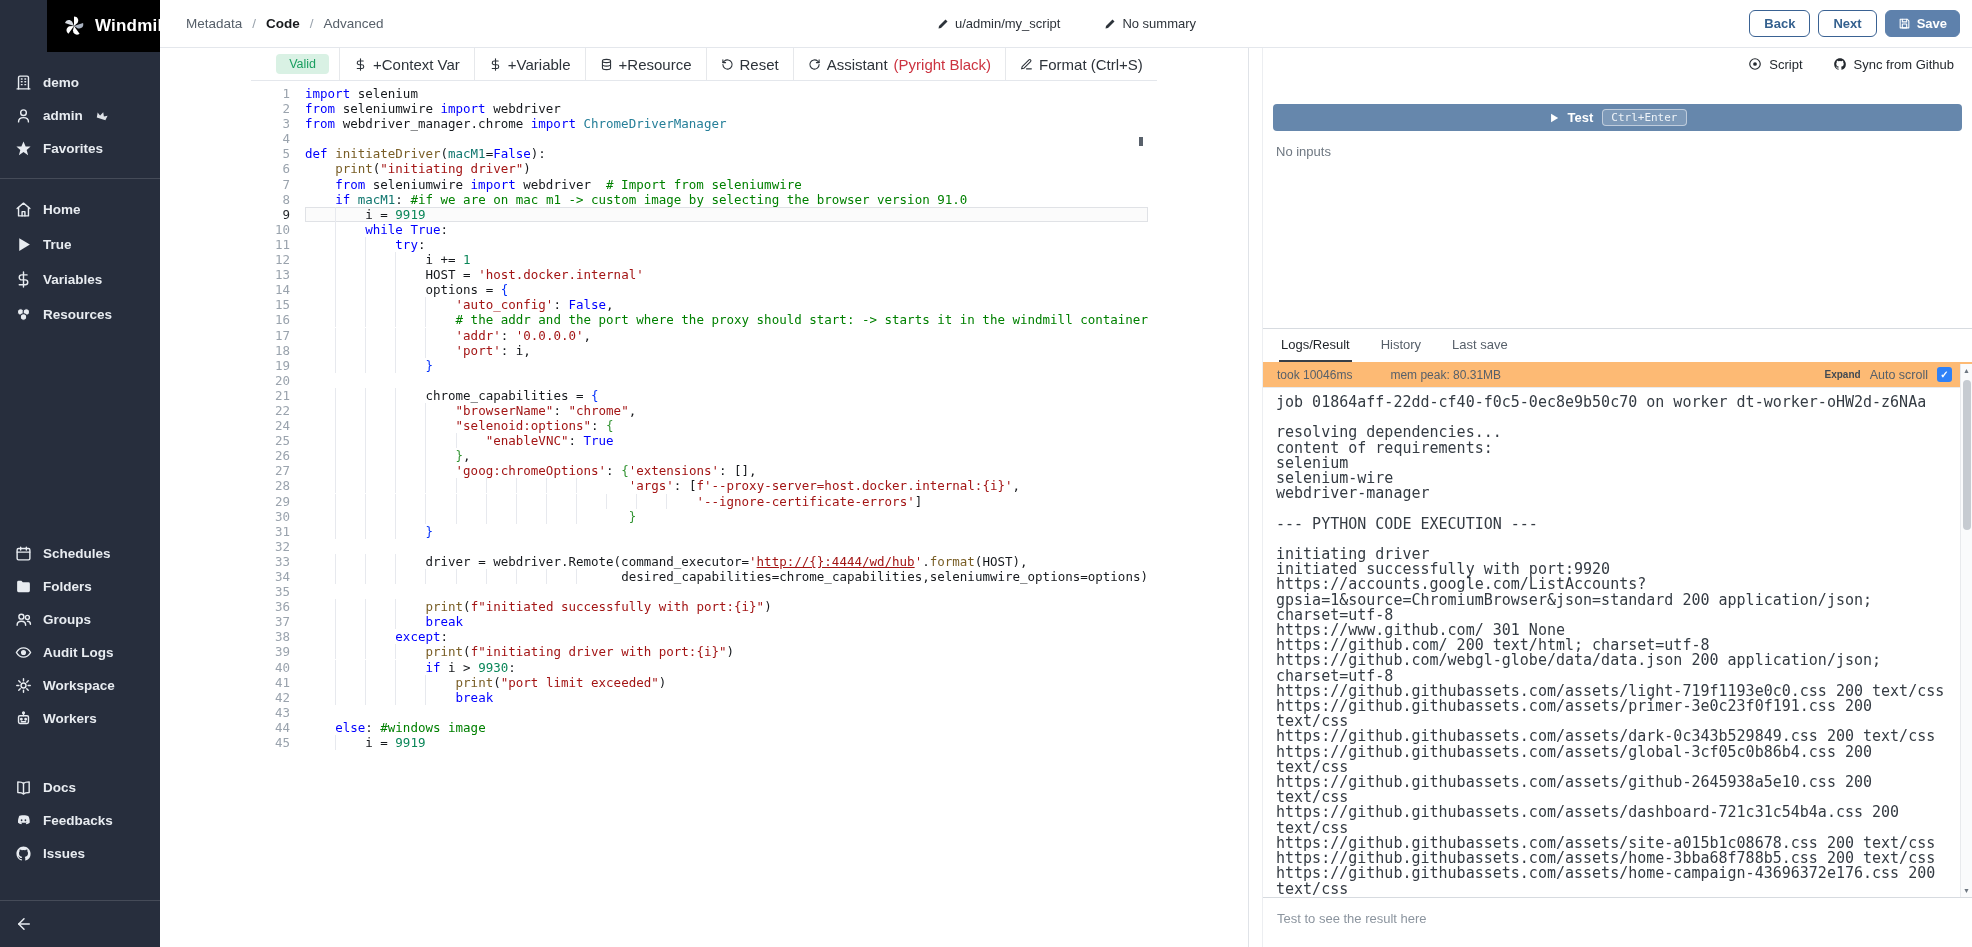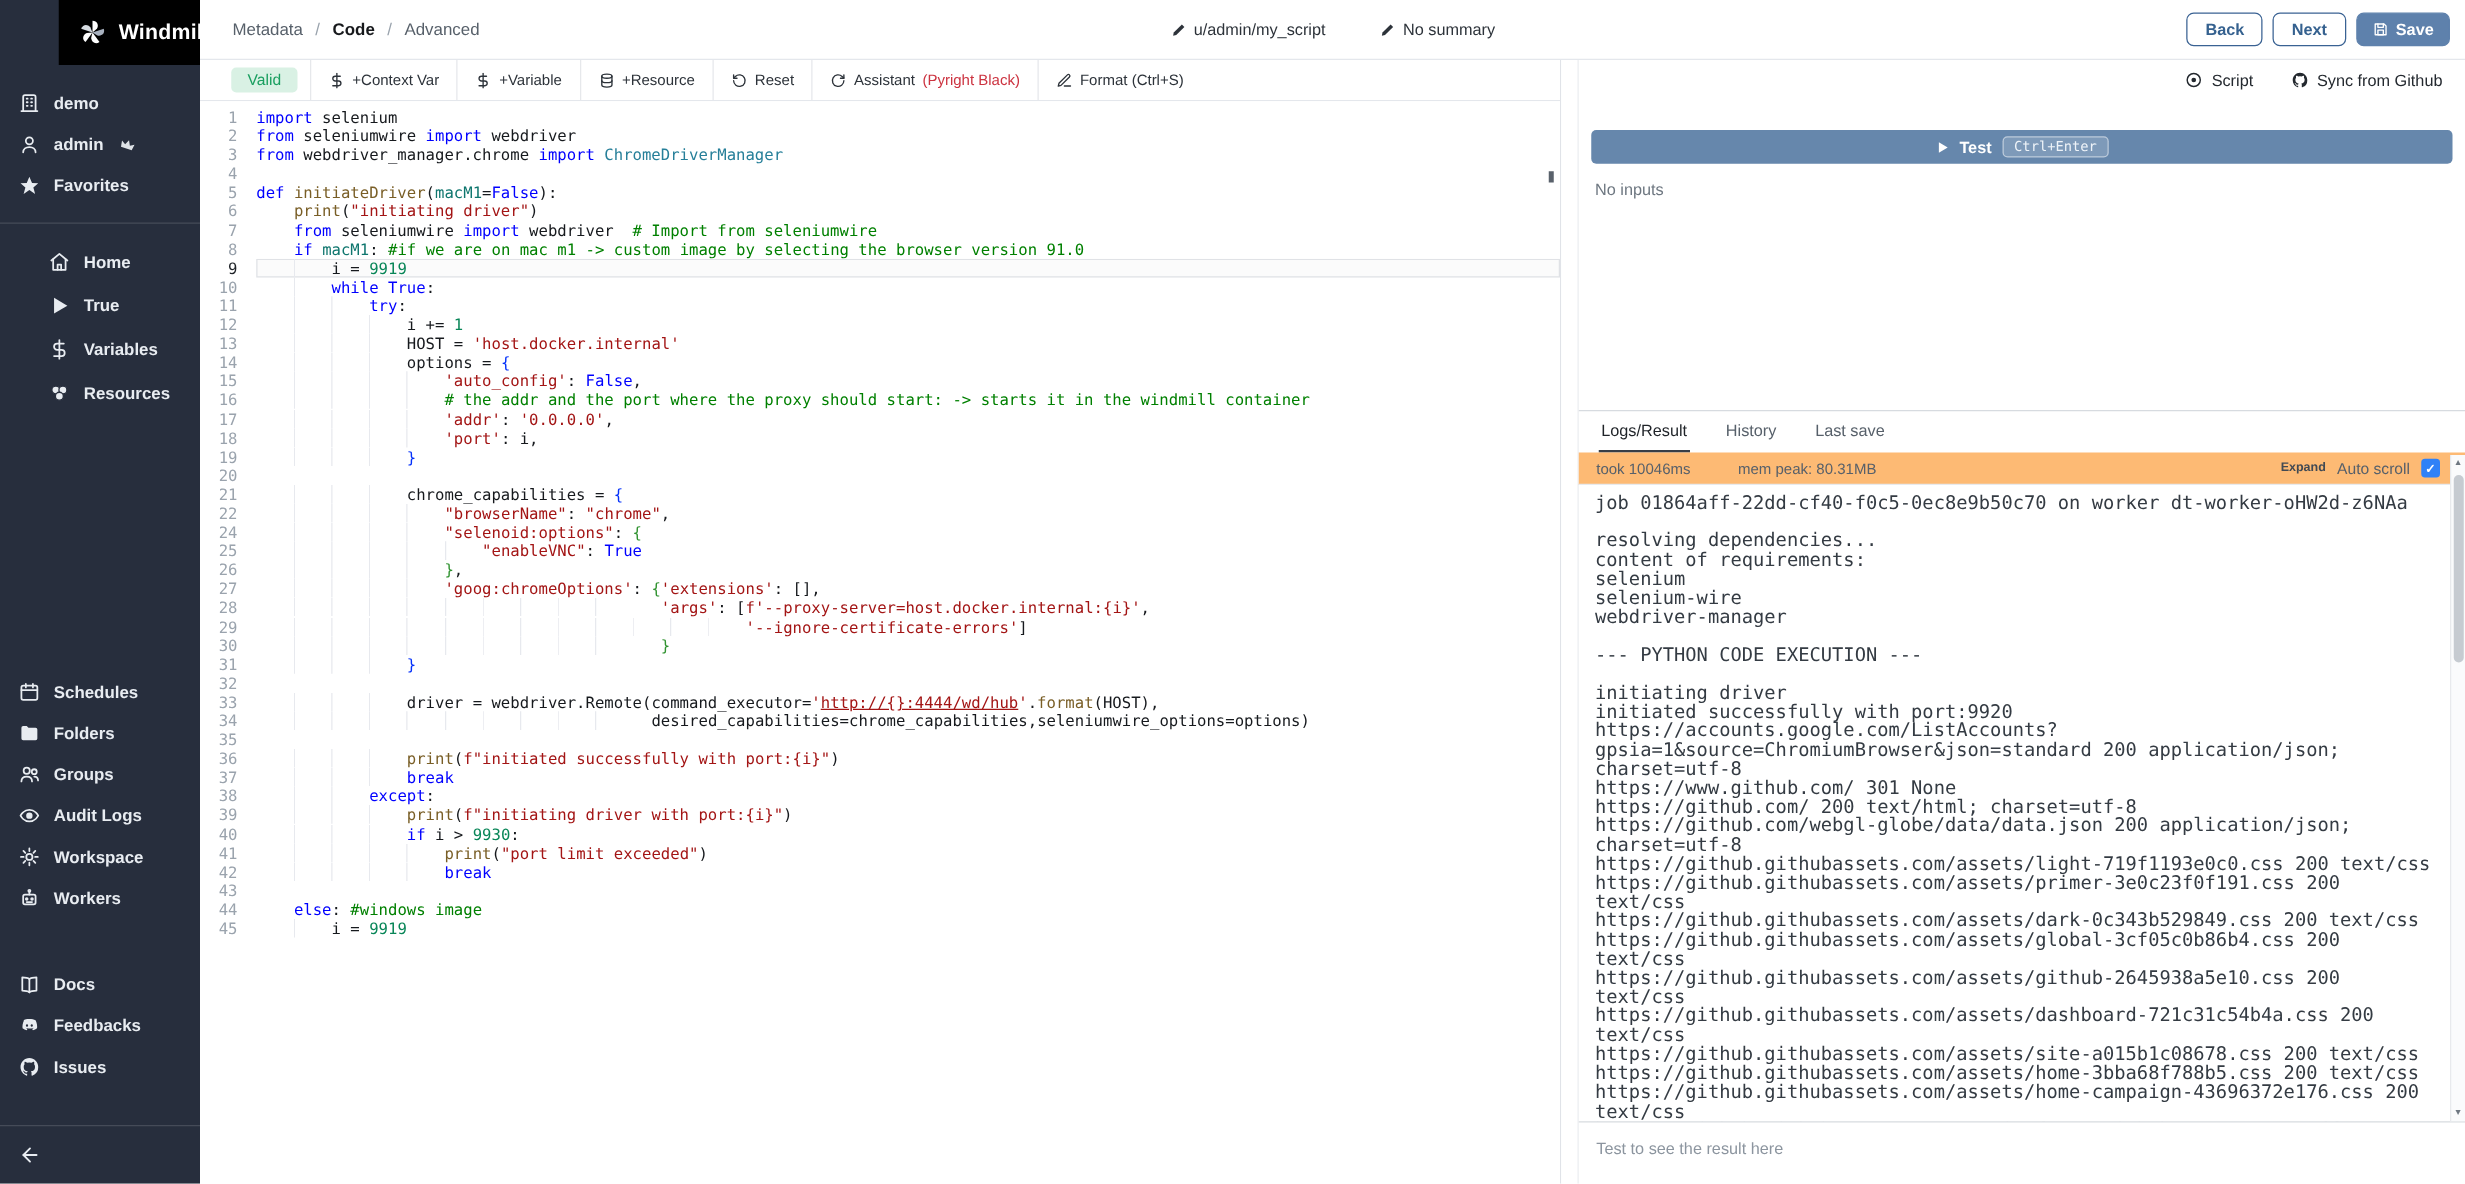--- a/index.html
+++ b/index.html
@@ -12,21 +12,21 @@
   .logo-row { height:52px; flex:none; background:#000000; display:flex; align-items:center; padding-left:15px; gap:9px; cursor:pointer;margin-left:47px; }
   .logo-row svg { width:24px; height:24px; }
   .logo-txt { font-size:17px; font-weight:bold; color:#fff; letter-spacing:.2px; }
   .side-top { padding-top:14px; }
   .side-item { height:33px; display:flex; align-items:center; gap:11px; padding-left:15px; font-size:13.5px; font-weight:600; color:#e8ecf1; cursor:pointer; }
   .side-item .icn { width:17px; height:17px; flex:none; display:inline-flex; }
   .side-item .icn svg { width:17px; height:17px; }
   .crown { width:12px; height:12px; display:inline-flex; transform:rotate(18deg); margin-left:2px; opacity:.95; }
   .crown svg { width:12px; height:12px; }
   .side-div { height:1px; background:rgba(255,255,255,.14); margin-top:13px; }
-  nav.nv1 { padding-top:13px;padding-left:24px; }
+  nav.nv1 { padding-top:13px; }
   nav.nv1 .side-item { height:35px; }
   nav.nv2 { margin-top:205px; }
   nav.nv3 { margin-top:36px; }
   .side-bottom { margin-top:auto; }
   .collapse-row { height:46px; display:flex; align-items:center; padding-left:15px; cursor:pointer; }
   .collapse-row svg { width:18px; height:18px; }
 
   
   .main { flex:1; display:flex; flex-direction:column; min-width:0; }
   header.topbar { height:48px; flex:none; border-bottom:1px solid #e4e7ec; display:flex; align-items:center; background:#fff; }
@@ -38,24 +38,24 @@
   .hdr-chip { display:flex; align-items:center; gap:6px; font-size:13px; color:#2d333a; font-weight:500; cursor:pointer; }
   .hdr-chip svg { width:12px; height:12px; color:#2d333a; }
   .hdr-right { margin-right:12px; display:flex; align-items:center; gap:8px; }
   .btn-ghost { background:#fff; border:1px solid #3a6293; color:#35618f; font-weight:600; font-size:13px; padding:5px 14px; border-radius:6px; cursor:pointer; font-family:inherit; }
   .btn-save { background:#5e81ac; border:1px solid #5e81ac; color:#fff; font-weight:600; font-size:13px; padding:5px 12px; border-radius:6px; cursor:pointer; display:flex; align-items:center; gap:6px; font-family:inherit; }
   .btn-save svg { width:13px; height:13px; }
 
   .content { flex:1; display:flex; min-height:0; }
 
   
-  .editor-pane { flex:1; min-width:0; display:flex; flex-direction:column; border-right:1px solid #e0e3e8; }
+  .editor-pane { flex:1; min-width:0; display:flex; flex-direction:column; border-right:1px solid #e0e3e8;align-items:center; }
   .toolbar { height:33px; flex:none; border-bottom:1px solid #e4e7ec; display:flex; align-items:stretch; padding-left:25px; }
   .valid-badge { align-self:center; background:#d9f1e4; color:#1a9f60; font-size:12.5px; font-weight:500; padding:3px 13px; border-radius:4px; margin-right:10px; }
-  .tb-btn { display:flex; align-items:center; gap:6px; font-size:12px; color:#2d333a; background:none; border:none; border-left:1px solid #e6e8eb; padding:0 14px; cursor:pointer; font-family:inherit; white-space:nowrap; }
+  .tb-btn { display:flex; align-items:center; gap:6px; font-size:15px; color:#2d333a; background:none; border:none; border-left:1px solid #e6e8eb; padding:0 14px; cursor:pointer; font-family:inherit; white-space:nowrap; }
   .tb-btn svg { width:13px; height:13px; }
   .tb-red { color:#cc3340; }
 
   .code-wrap { flex:1; position:relative; overflow:hidden; background:#fff; }
   #code { padding:5px 0 0 6px; font-family:"DejaVu Sans Mono", monospace; font-size:12.5px; }
   .cl { display:flex; white-space:pre; height:15.1px; line-height:15.1px; }
   .ln { width:24px; flex:none; text-align:right; color:#9aa3ad; margin-right:15px; }
   .cl.cur .ln { color:#1f2328; }
   .lc { flex:1; min-width:0; }
   .cl.cur .lc { background:#fbfbfb; box-shadow:inset 0 0 0 1px #e0e2e6; }

